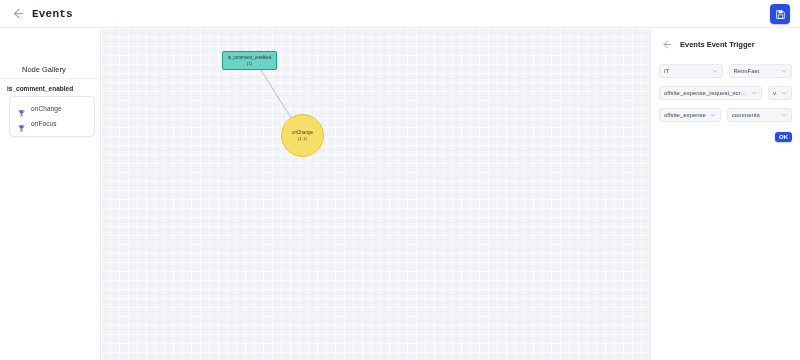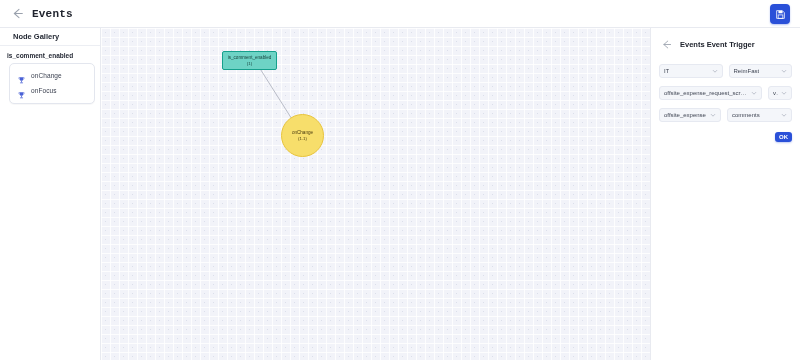--- a/index.html
+++ b/index.html
@@ -32,23 +32,24 @@
 
   
   .body{flex:1 1 auto;display:flex;min-height:0;position:relative;}
 
   
   .sidebar{
     width:101px;flex:0 0 101px;background:#ffffff;border-right:1px solid #e8eaf0;
     display:flex;flex-direction:column;box-sizing:border-box;
   }
   .gallery-head{
-    height:18px;flex:0 0 18px;display:flex;align-items:center;padding-left:13px;
-    font-size:7.5px;font-weight:bold;color:#252a35;border-bottom:1px solid #eceef3;
+    height:18px;flex:0 0 18px;display:flex;align-items:center;padding-left:22px;
+    font-size:7.5px;font-weight:normal;color:#252a35;border-bottom:1px solid #eceef3;
     box-sizing:border-box;
+    margin-top:33px;
   }
   .group-label{
     padding:6px 0 4px 7px;font-size:6.5px;font-weight:bold;color:#1f2430;
   }
   .node-card{
     margin:0 5px 0 9px;border:1px solid #e3e6ee;border-radius:5px;background:#fff;
     padding:4px 0 5px 0;box-shadow:0 1px 1px rgba(20,25,40,.03);
   }
   .node-item{
     display:flex;align-items:center;gap:5px;padding:3px 6px 3px 7px;cursor:pointer;

